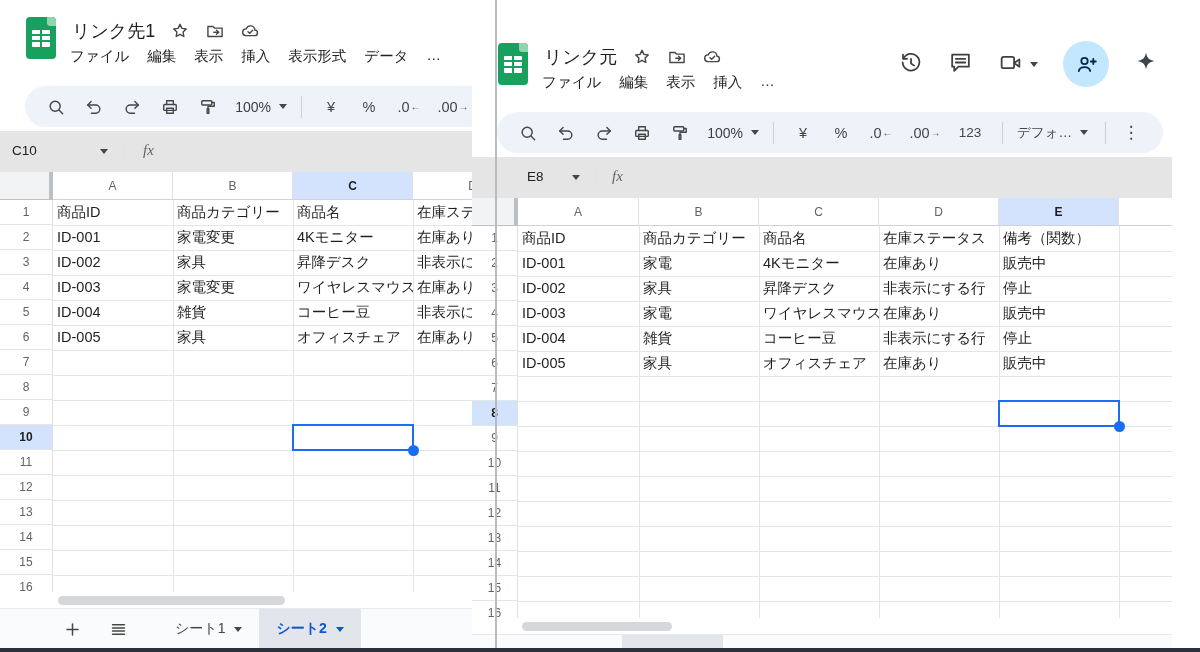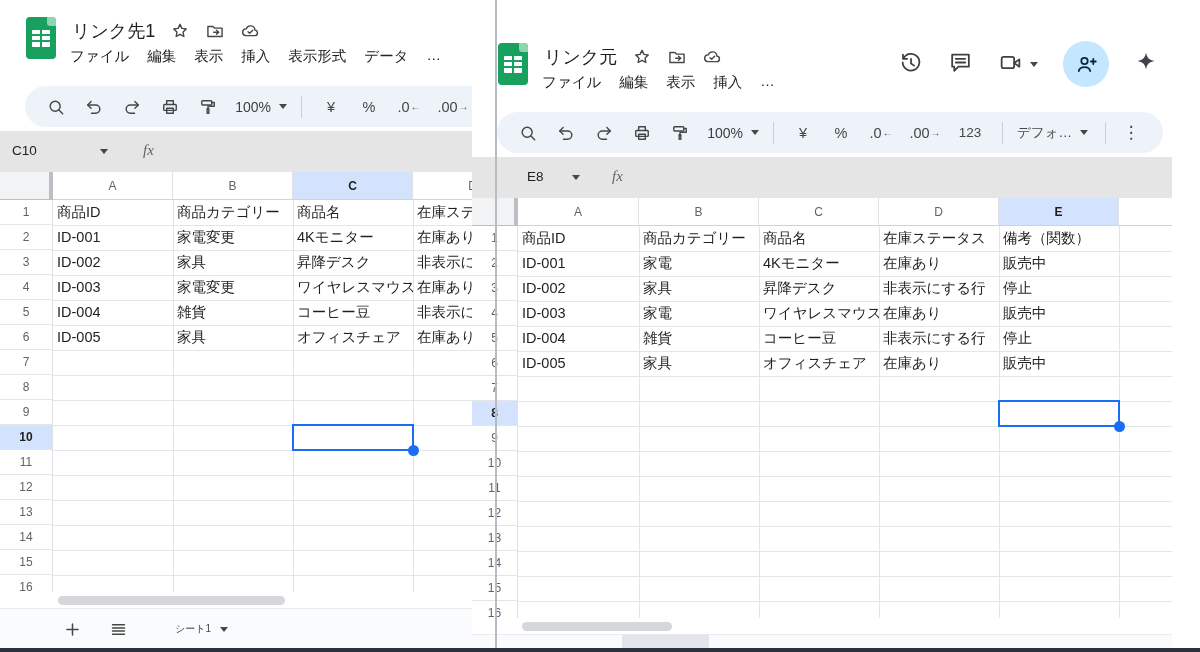--- a/index.html
+++ b/index.html
@@ -73,21 +73,21 @@
 
   
   .hscroll { position:absolute; left:0; right:0; top:592px; height:16px; background:#fff; }
   .hthumb { position:absolute; top:4px; height:9px; border-radius:5px; background:#d5d7db; }
 
   
   .tabbar { position:absolute; left:0; right:0; top:608px; height:40px; background:#fafbfc; border-top:1px solid #e8eaed; }
   .tb-btn { position:absolute; top:0; width:34px; height:40px; display:flex; align-items:center; justify-content:center; }
   .tb-btn svg { width:19px; height:19px; stroke:#444746; fill:none; stroke-width:1.9; stroke-linecap:round; }
   .tabs { position:absolute; left:158px; top:0; height:40px; display:flex; }
-  .sheet-tab { height:40px; display:flex; align-items:center; gap:9px; padding:0 17px; font-size:10px; color:#444746; white-space:nowrap; }
+  .sheet-tab { height:40px; display:flex; align-items:center; gap:9px; padding:0 17px; font-size:14px; color:#444746; white-space:nowrap; }
   .sheet-tab .tab-caret { width:0; height:0; border-left:4px solid transparent; border-right:4px solid transparent; border-top:5px solid #444746; }
   .sheet-tab.active { background:#e2e6ec; color:#0b57d0; font-weight:bold; }
   .sheet-tab.active .tab-caret { border-top-color:#0b57d0; }
 </style>
 </head>
 <body>
 
 <div class="stage">
 
   <div class="win win0">
@@ -271,20 +271,24 @@
           </svg>
         </span>
       <span class="tb-btn" style="left:101px">
           <svg viewBox="0 0 24 24">
             <path d="M4.5 6h15M4.5 10h15M4.5 14h15M4.5 18h15"></path>
           </svg>
         </span>
       <div class="tabs">
           <div class="sheet-tab">
             <span>シート1</span>
+            <span class="tab-caret"></span>
+          </div>
+          <div class="sheet-tab active">
+            <span>シート2</span>
             <span class="tab-caret"></span>
           </div>
         </div>
     </div>
   </div>
 
   <div class="win win1">
     <div class="hdr">
       <div class="logo">
           <div class="fold"></div>

